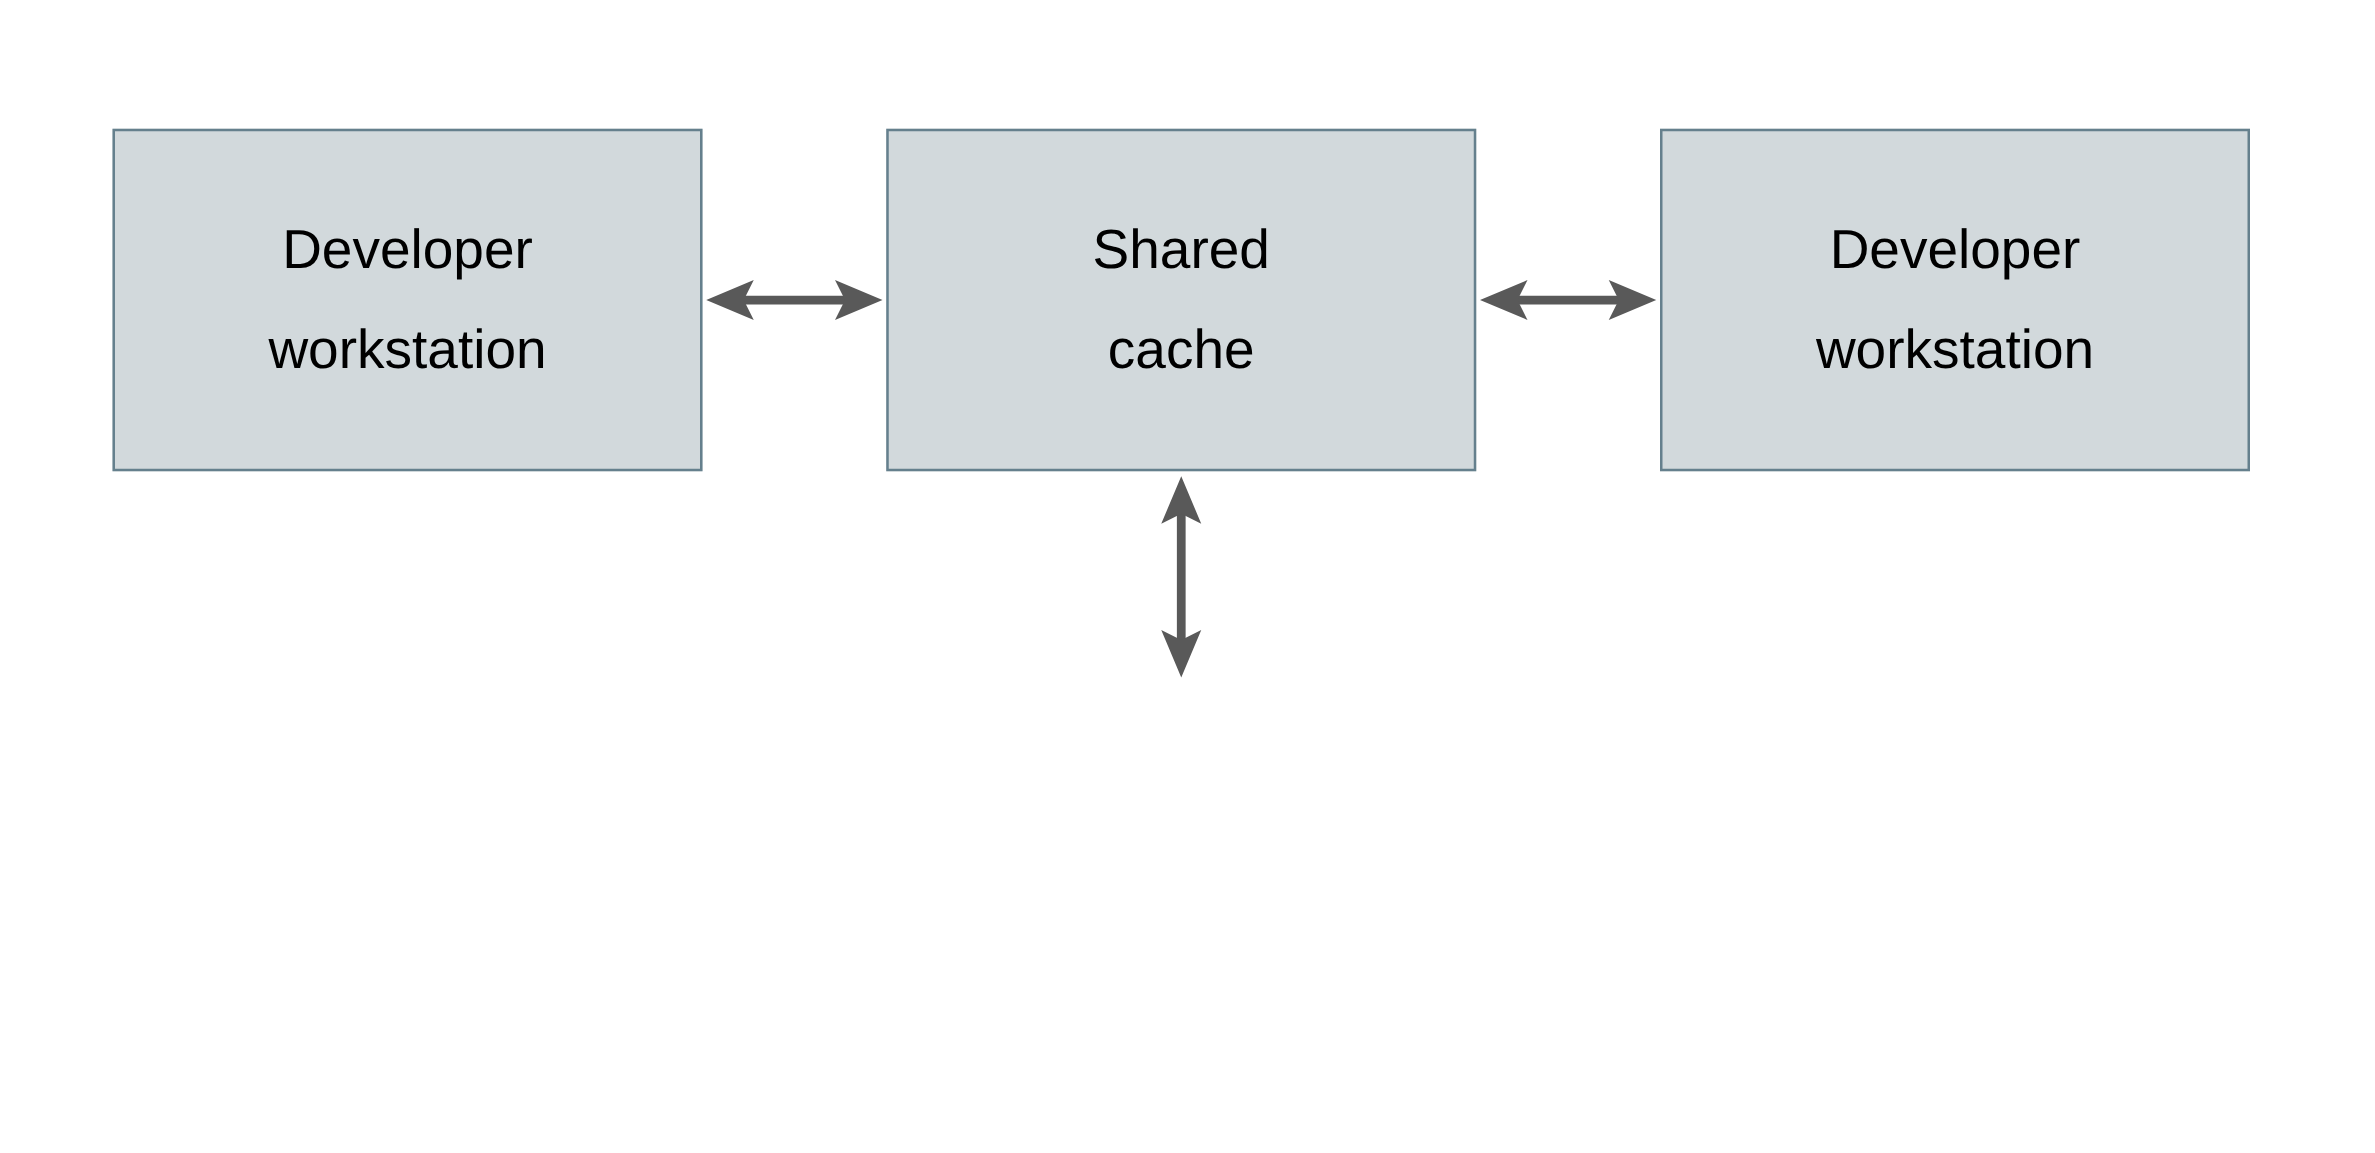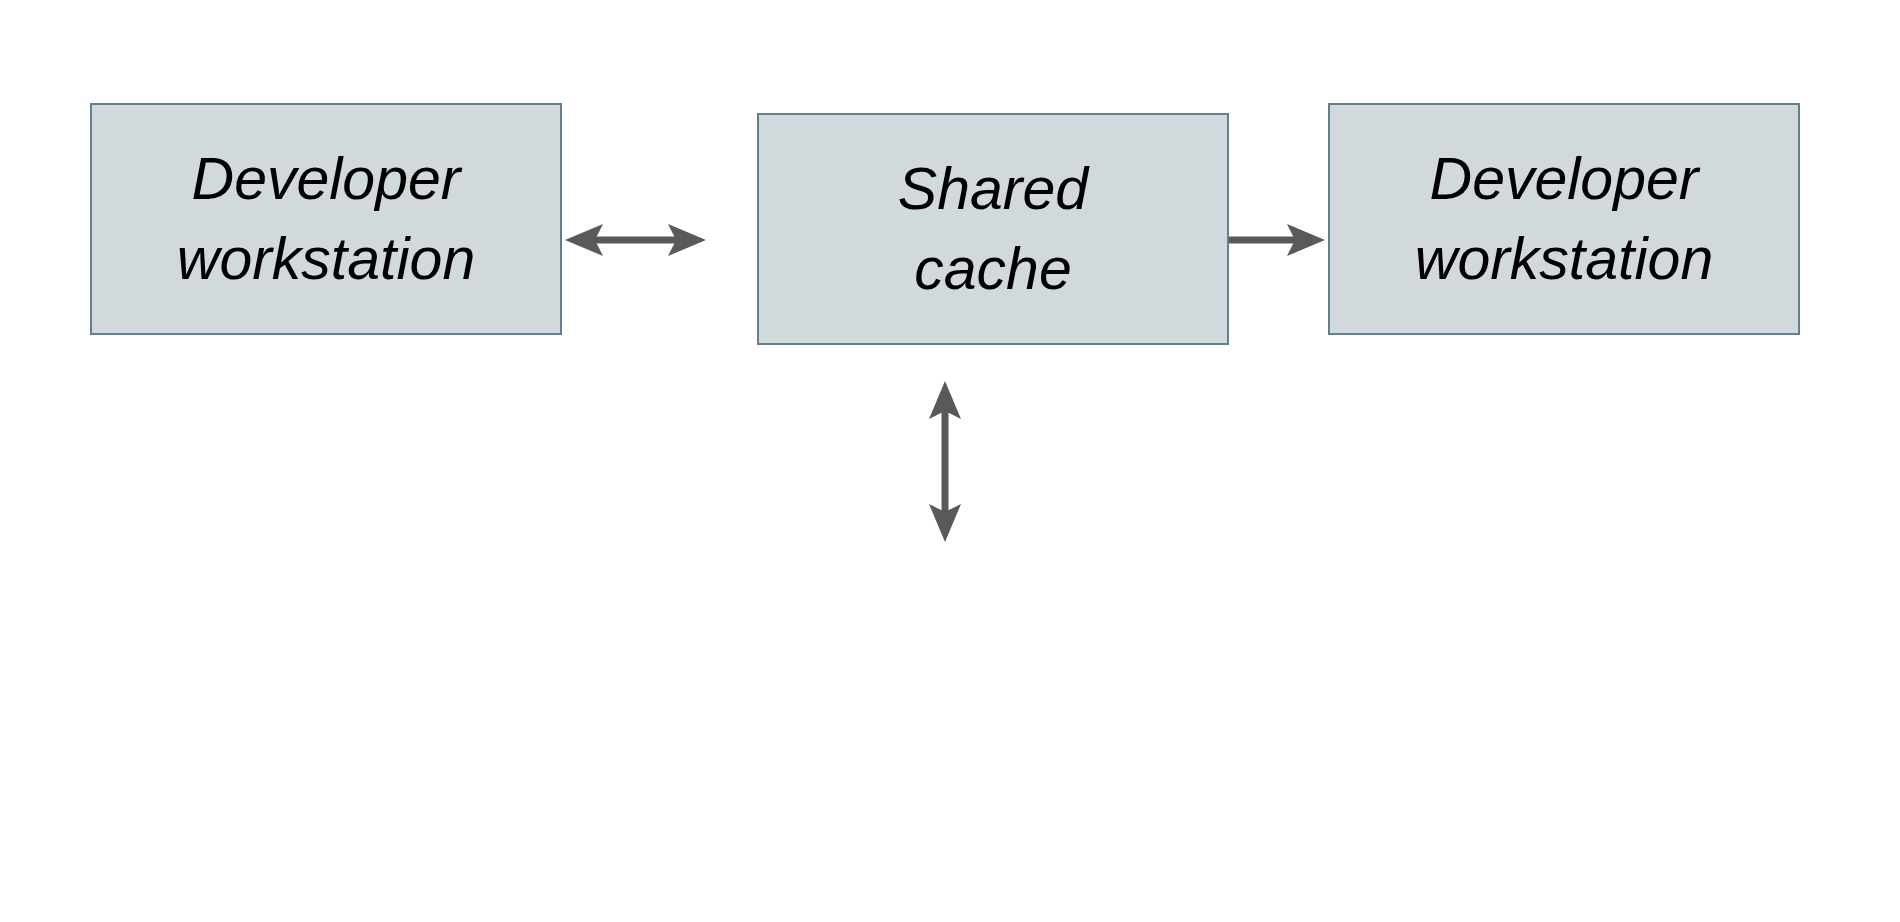--- a/index.html
+++ b/index.html
@@ -12,36 +12,35 @@
     position: relative;
     width: 1900px;
     height: 922px;
     background: var(--background, #ffffff);
     overflow: hidden;
   }
   .node {
     position: absolute;
     box-sizing: border-box;
     width: 472px;
-    height: 232px;
+    height: 274px;
     background: var(--node_fill, #d2d9dc);
     border: 2px solid var(--node_border, #65808d);
     display: flex;
     align-items: center;
     justify-content: center;
     text-align: center;
-    font-size: 59px;
+    font-size: 44px;
     line-height: 80px;
     color: var(--text, #000000);
     white-space: pre-line;
     letter-spacing: 0px;
-    font-style: italic;
   }
   .node-dev-left    { left: 90px;   top: 103px; }
-  .node-shared-cache{ left: 709px;  top: 113px; margin-left: 48px; }
+  .node-shared-cache{ left: 709px;  top: 103px; }
   .node-dev-right   { left: 1328px; top: 103px; }
   .node-ci-server   { left: 708px;  top: 545px; }
   .edges-layer {
     position: absolute;
     left: 0; top: 0;
     width: 1900px;
     height: 922px;
     pointer-events: none;
   }
   .arrow-line { stroke: var(--arrow, #595959); stroke-width: 7; }

